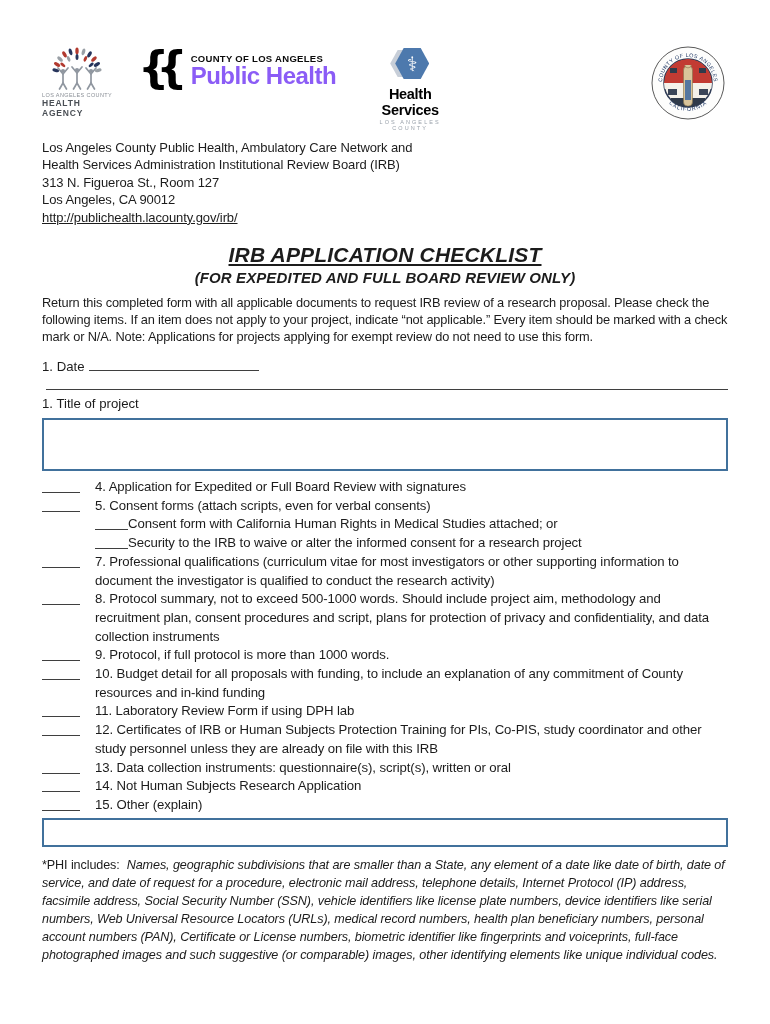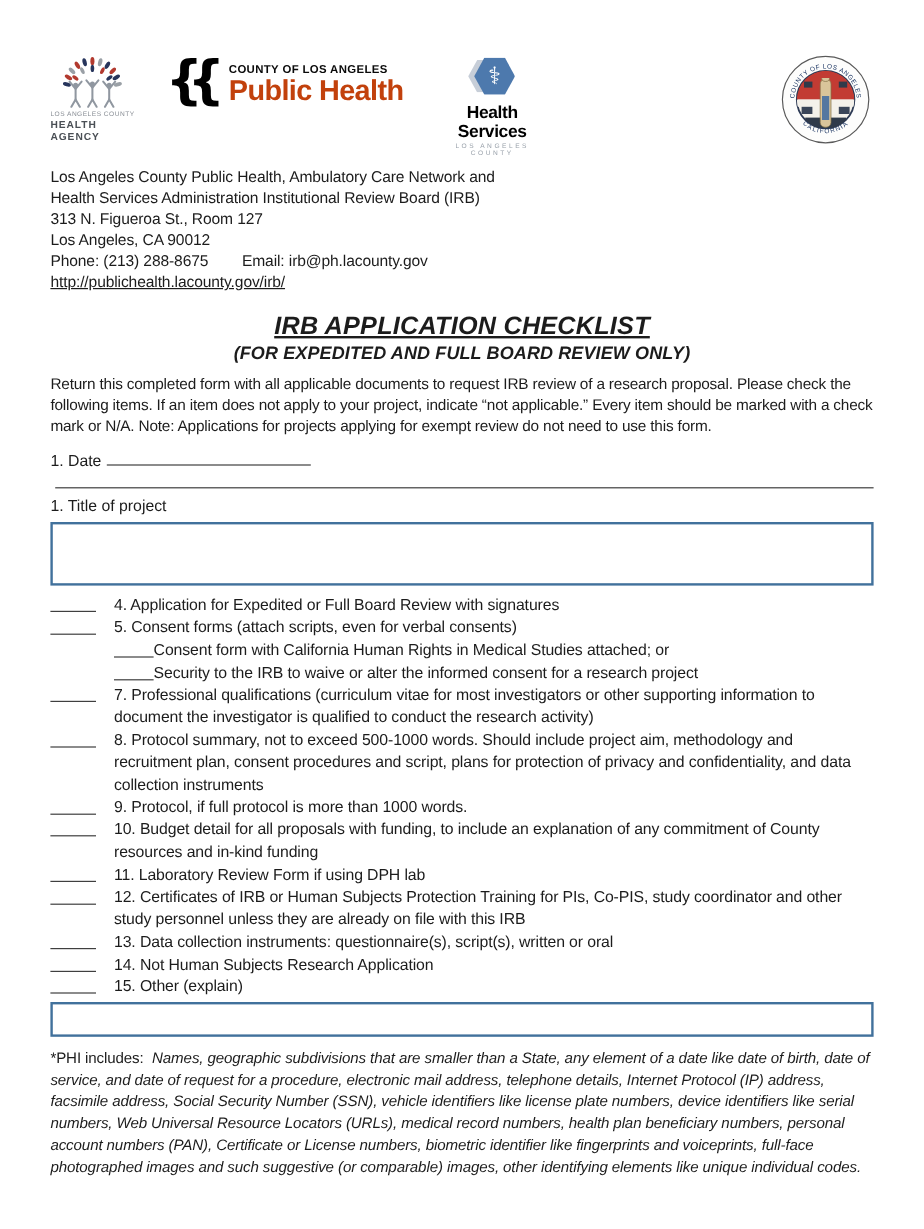--- a/index.html
+++ b/index.html
@@ -16,21 +16,21 @@
 
   .la-health-agency { width:78px; text-align:left; flex:none; }
   .lha-name1 { font-size:5.5px; letter-spacing:0.4px; color:#8a8f96; margin-top:-2px; }
   .lha-name2 { font-size:8.5px; font-weight:bold; letter-spacing:0.8px; color:#4a4f55; }
 
   .public-health { display:flex; align-items:center; margin-left:18px; margin-top:6px; flex:none; }
   .ph-brace { font-family:"DejaVu Sans", sans-serif; font-weight:bold; font-size:44px;
               letter-spacing:-13px; line-height:40px; color:#000; padding-right:16px; margin-top:-4px; }
   .ph-text { display:flex; flex-direction:column; }
   .ph-line1 { font-size:9.5px; font-weight:bold; letter-spacing:0.3px; color:#0a0a0a; }
-  .ph-line2 { font-size:24px; font-weight:bold; letter-spacing:-0.5px; color:#c2410c; line-height:24px; }
+  .ph-line2 { font-size:24px; font-weight:bold; letter-spacing:-0.5px; color:#8b5cf6; line-height:24px; }
 
   .health-services { margin-left:26px; margin-top:2px; text-align:center; flex:none; width:96px; }
   .hs-iconwrap { position:relative; width:40px; height:36px; margin:0 auto; }
   .hex { position:absolute; clip-path:polygon(25% 0,75% 0,100% 50%,75% 100%,25% 100%,0 50%); }
   .hex-gray { width:30px; height:27px; left:0; top:2px; background:#c7ced8; }
   .hex-blue { width:34px; height:31px; left:5px; top:0; background:#4d79ad;
               display:flex; align-items:center; justify-content:center; }
   .hex-blue .cad { color:#fff; font-size:20px; line-height:20px; }
   .hs-line1 { font-size:14.5px; font-weight:bold; color:#000000; letter-spacing:-0.3px; margin-top:2px; }
   .hs-line2 { font-size:5.5px; letter-spacing:2.1px; color:#9aa2ab; margin-top:1px; }
@@ -212,23 +212,20 @@
         <textPath href="#sealBot" startOffset="50%" text-anchor="middle">CALIFORNIA</textPath>
       </text>
     </svg>
   </div>
 
   <div class="addr">
     <div>Los Angeles County Public Health, Ambulatory Care Network and</div>
     <div>Health Services Administration Institutional Review Board (IRB)</div>
     <div>313 N. Figueroa St., Room 127</div>
     <div>Los Angeles, CA 90012</div>
-    <div class="addr-contact">
-      <span>Phone: (213) 288-8675</span><span class="sep"></span><span>Email: irb@ph.lacounty.gov</span>
-    </div>
     <div><a href="#">http://publichealth.lacounty.gov/irb/</a></div>
   </div>
 
   <div class="titleblock">
     <div class="title-main">IRB APPLICATION CHECKLIST</div>
     <div class="title-sub">(FOR EXPEDITED AND FULL BOARD REVIEW ONLY)</div>
   </div>
 
   <div class="intro">Return this completed form with all applicable documents to request IRB review of a research proposal. Please check the following items. If an item does not apply to your project, indicate “not applicable.” Every item should be marked with a check mark or N/A. Note: Applications for projects applying for exempt review do not need to use this form.</div>
 

